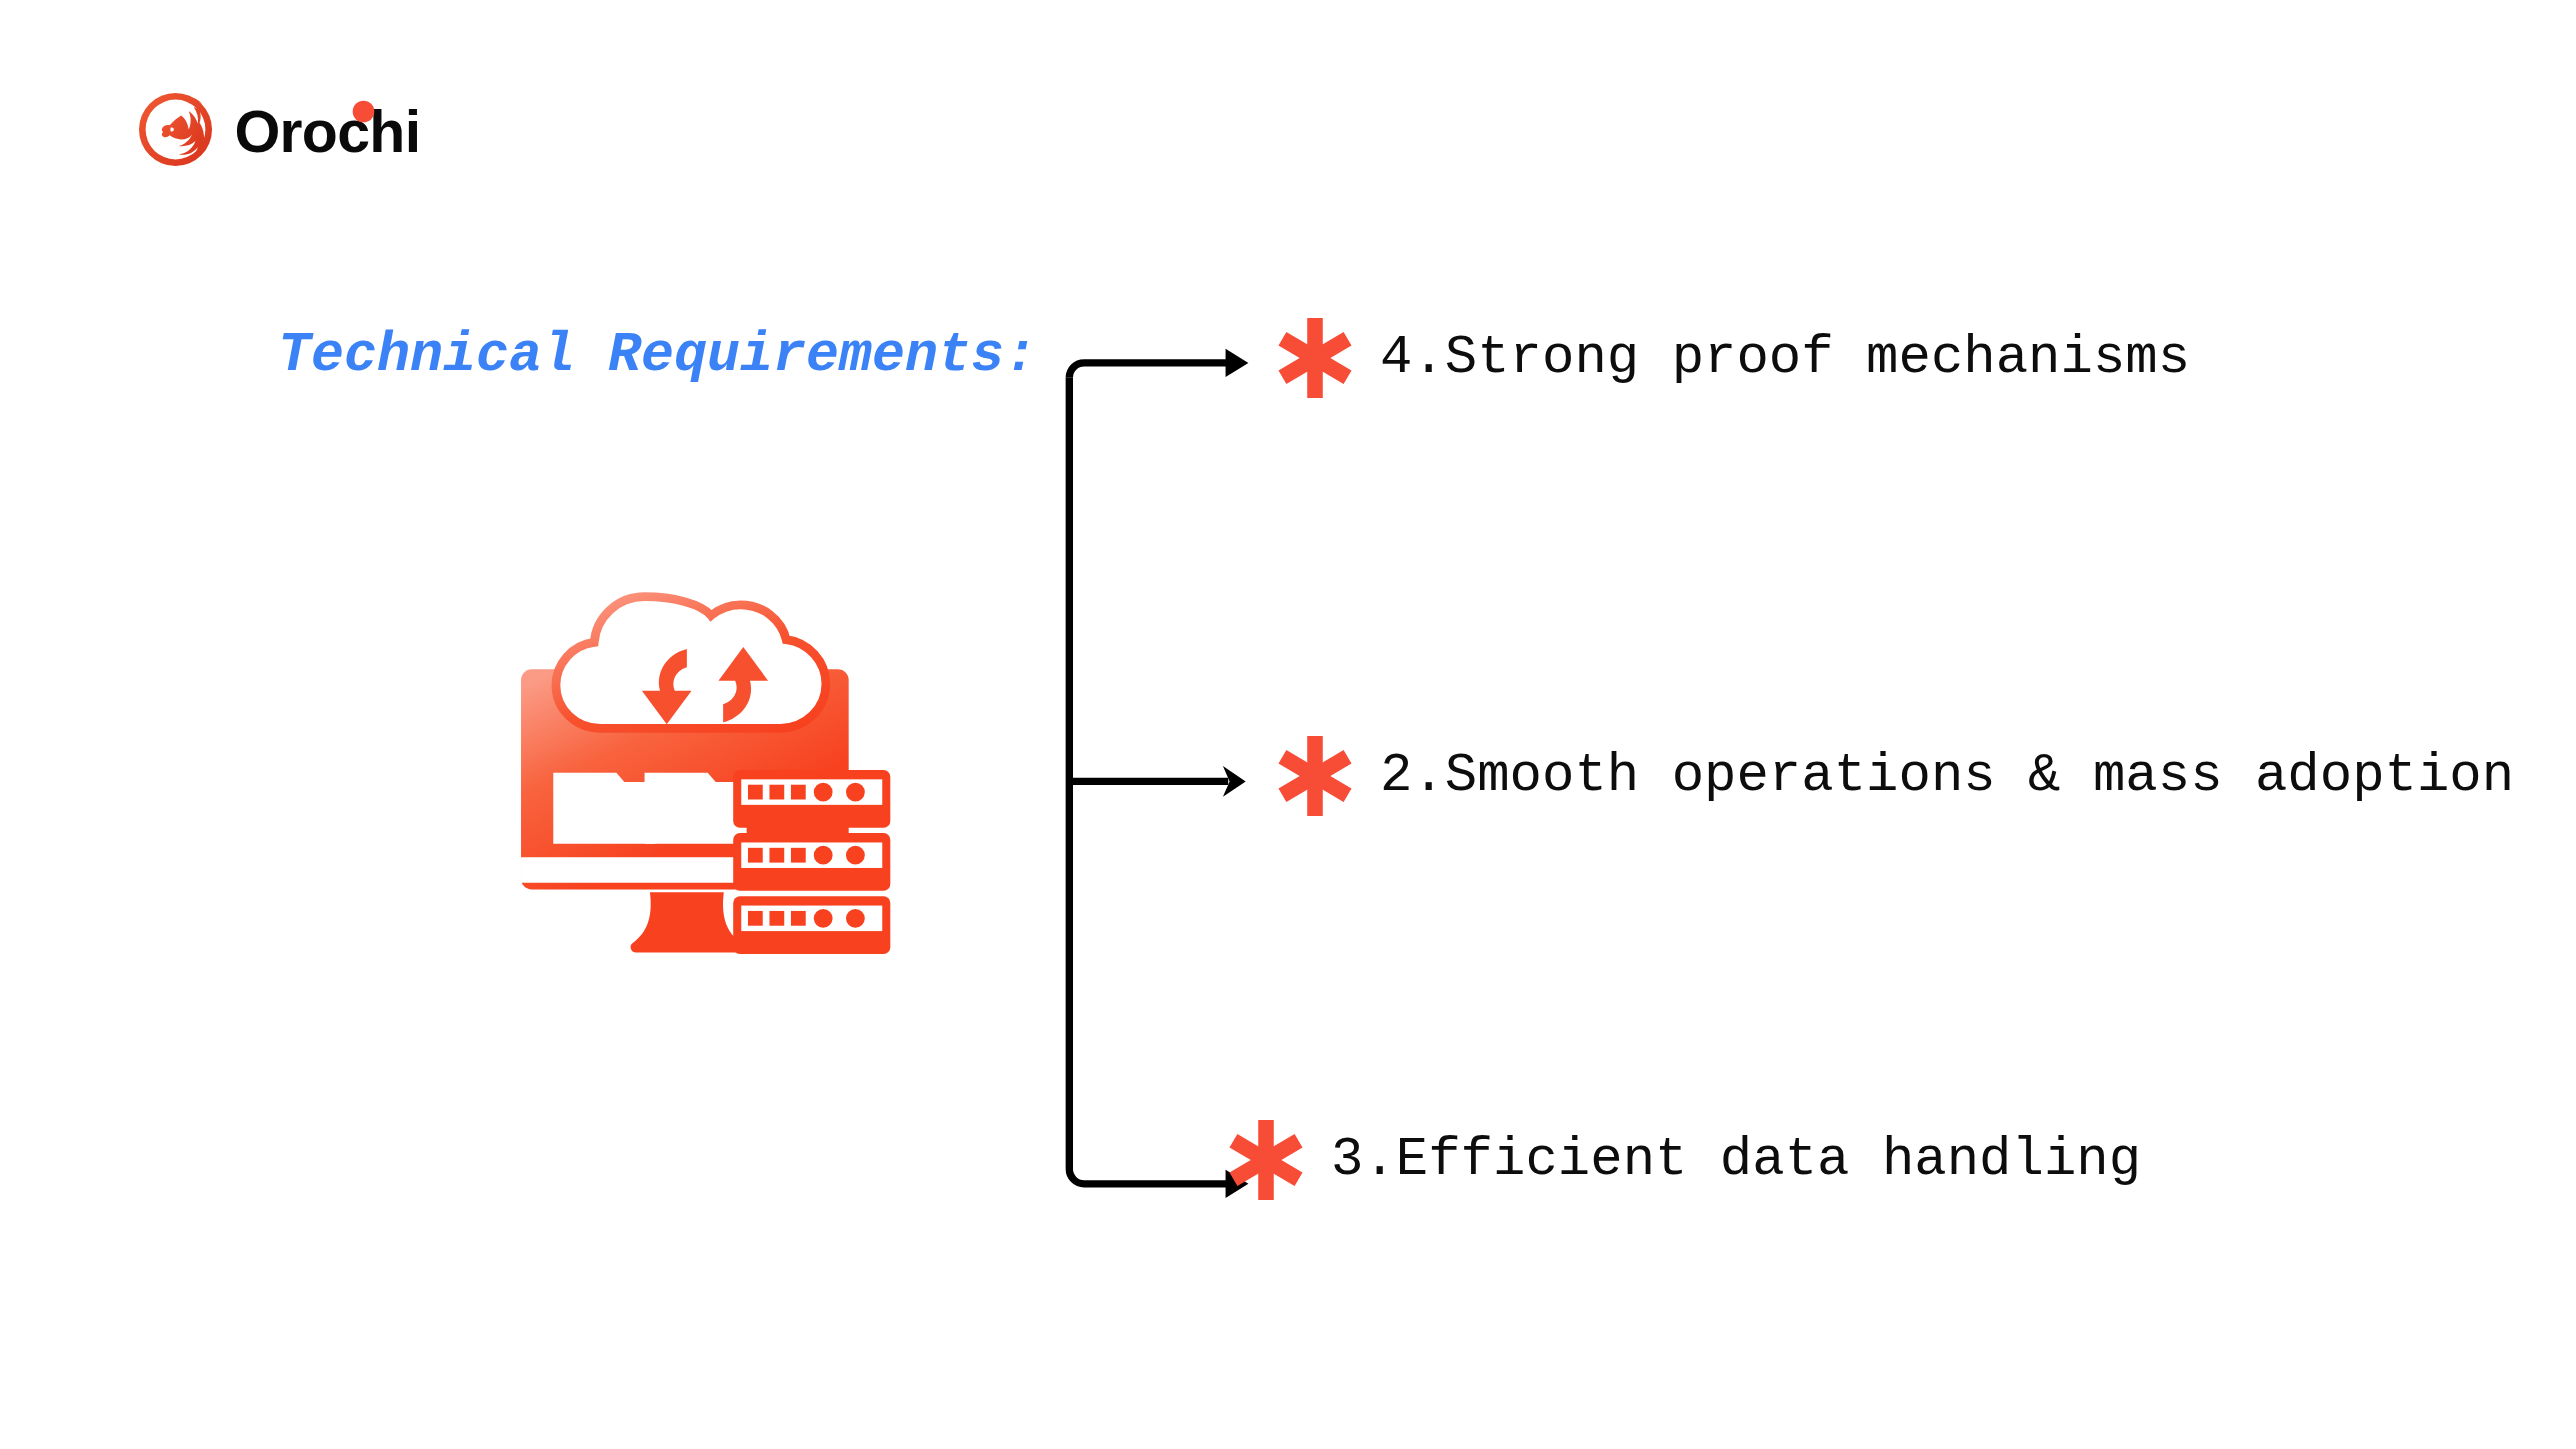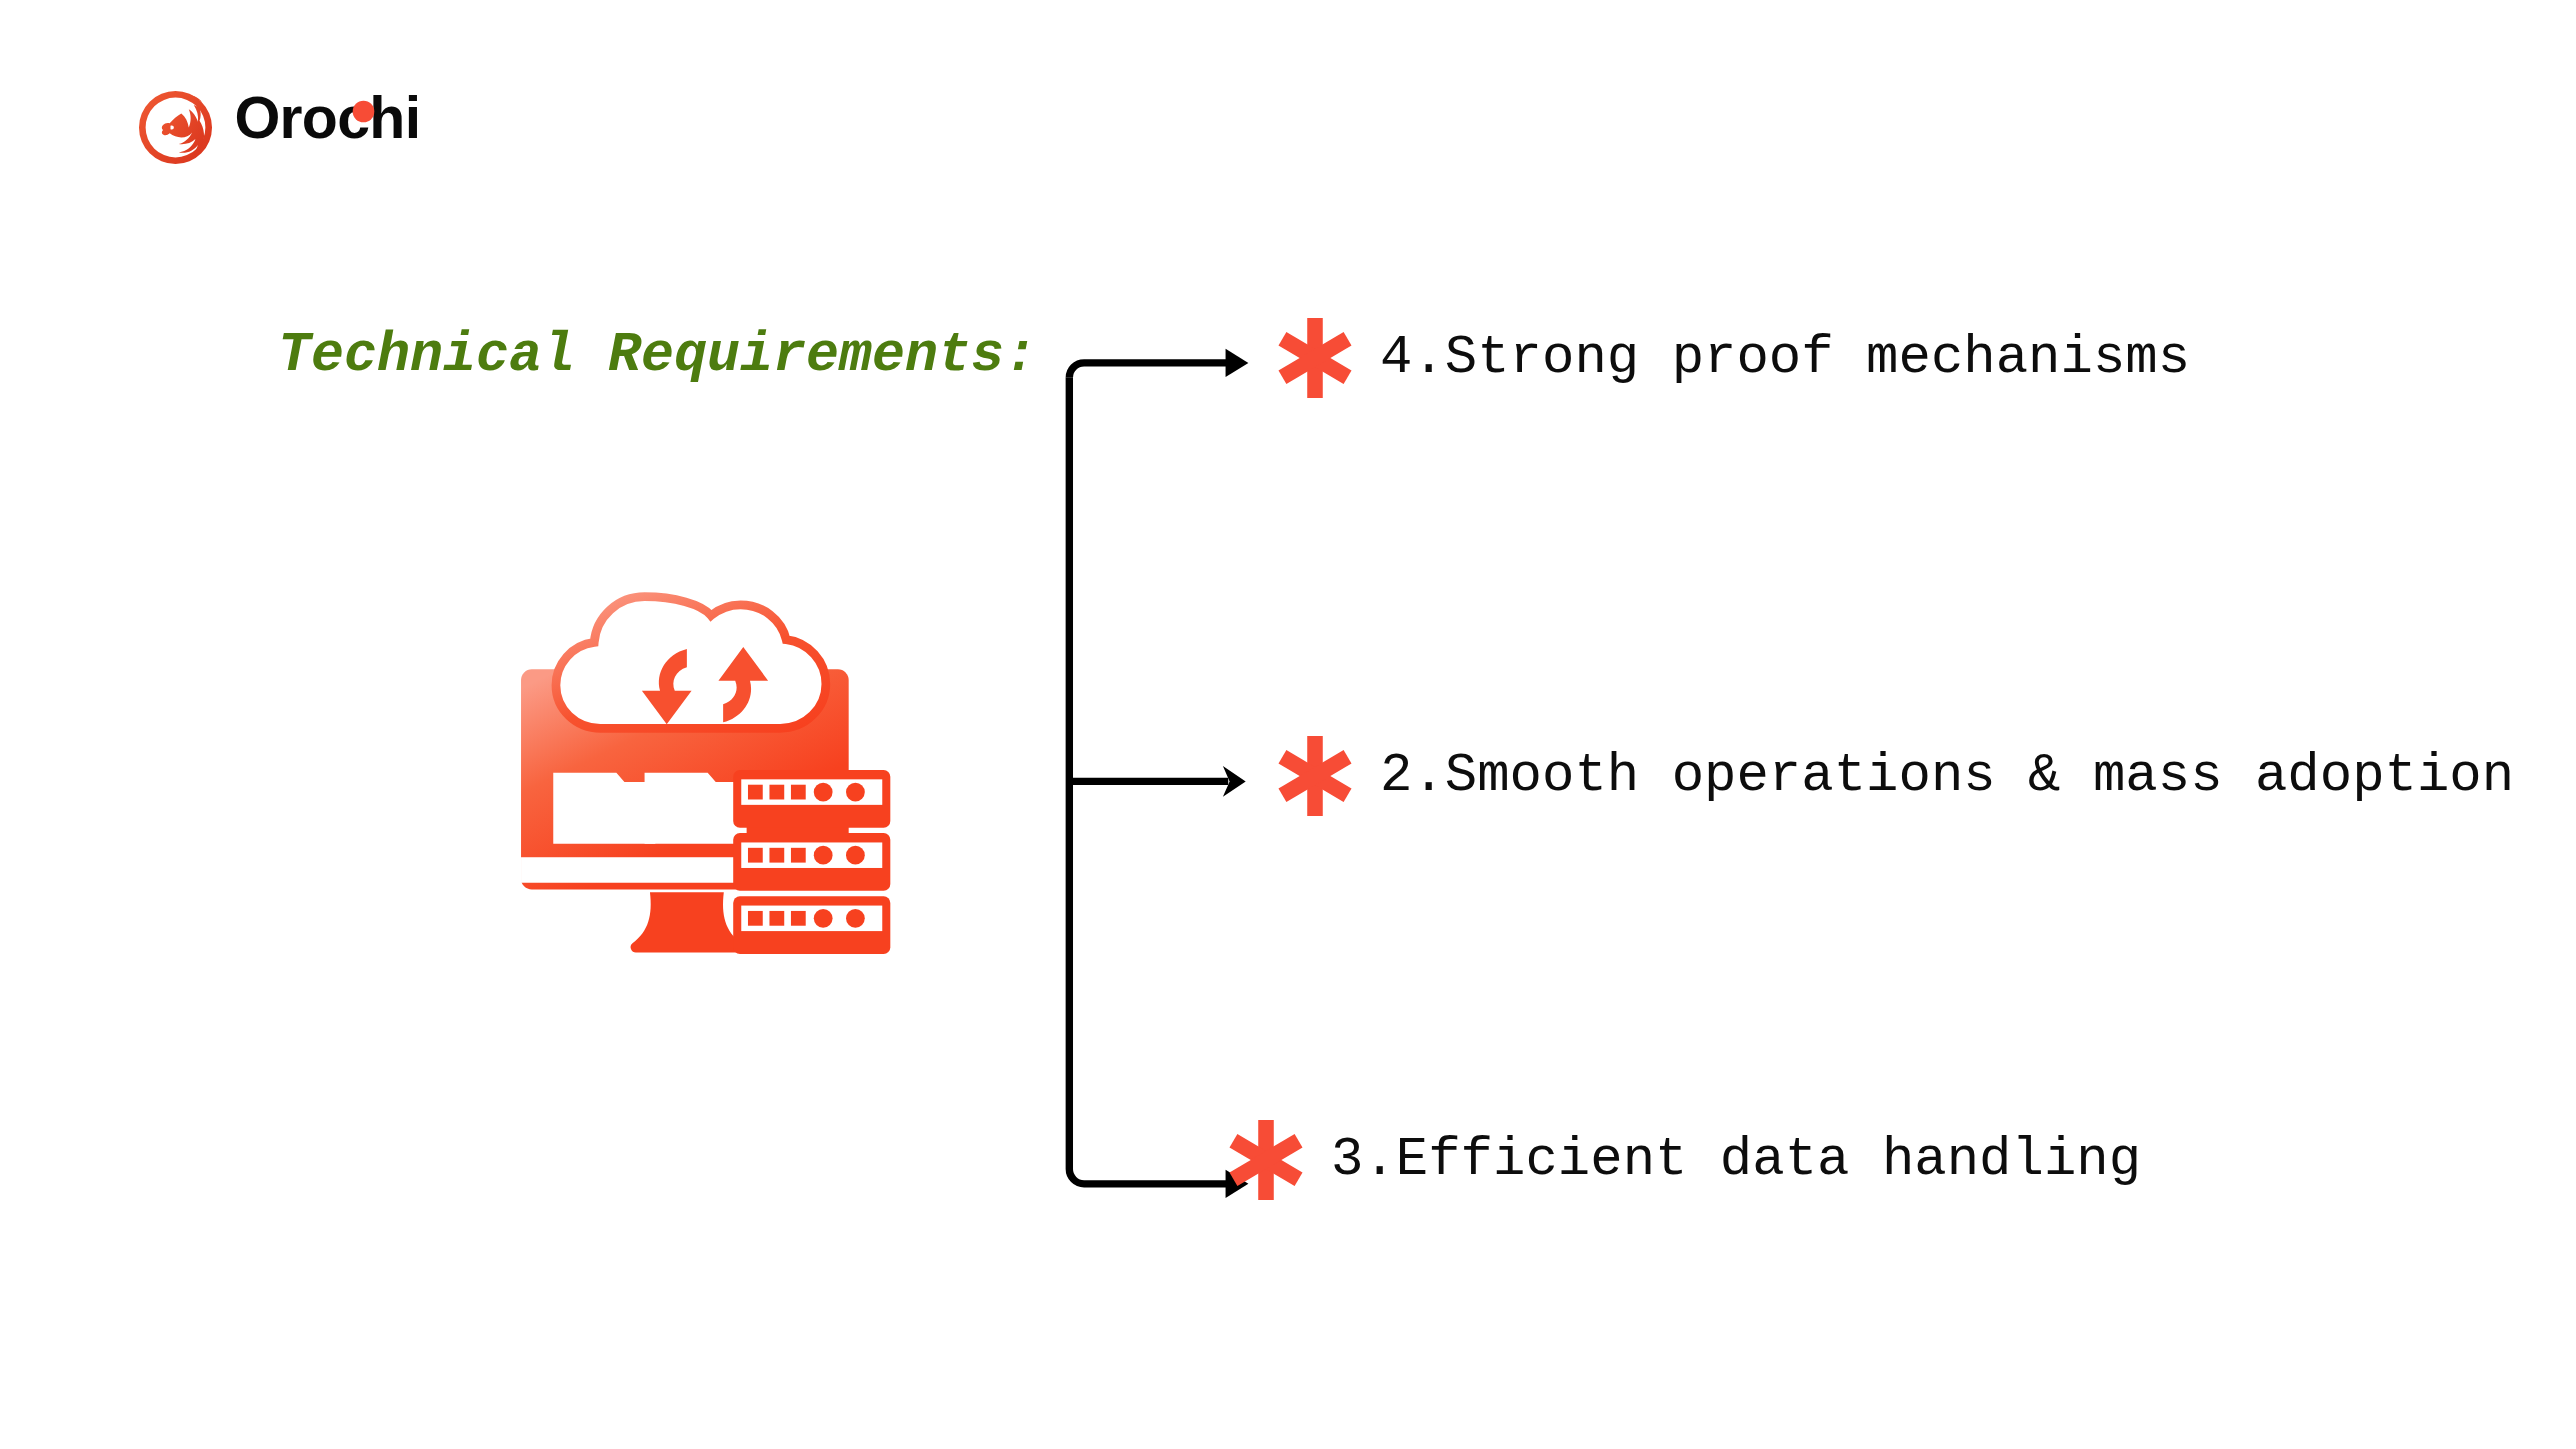--- a/index.html
+++ b/index.html
@@ -21,20 +21,21 @@
     height: 1449px;
     background: #ffffff;
   }
 
   
   .logo {
     position: absolute;
     left: 134px;
     top: 86px;
     display: flex;
+    align-items: center;
     gap: 17.4px;
     height: 87px;
   }
   .logo-mark {
     width: 83px;
     height: 83px;
     display: block;
     flex: 0 0 auto;
   }
   .logo-text {
@@ -52,21 +53,21 @@
   
   .title {
     position: absolute;
     left: 278px;
     top: 328px;
     font-family: "Liberation Mono", "DejaVu Sans Mono", monospace;
     font-weight: bold;
     font-style: italic;
     font-size: 55px;
     line-height: 1;
-    color: #4d7c0f;
+    color: #3b82f6;
     white-space: nowrap;
     letter-spacing: 0px;
   }
 
   
   .hero-icon {
     position: absolute;
     left: 517px;
     top: 590px;
     width: 376px;

